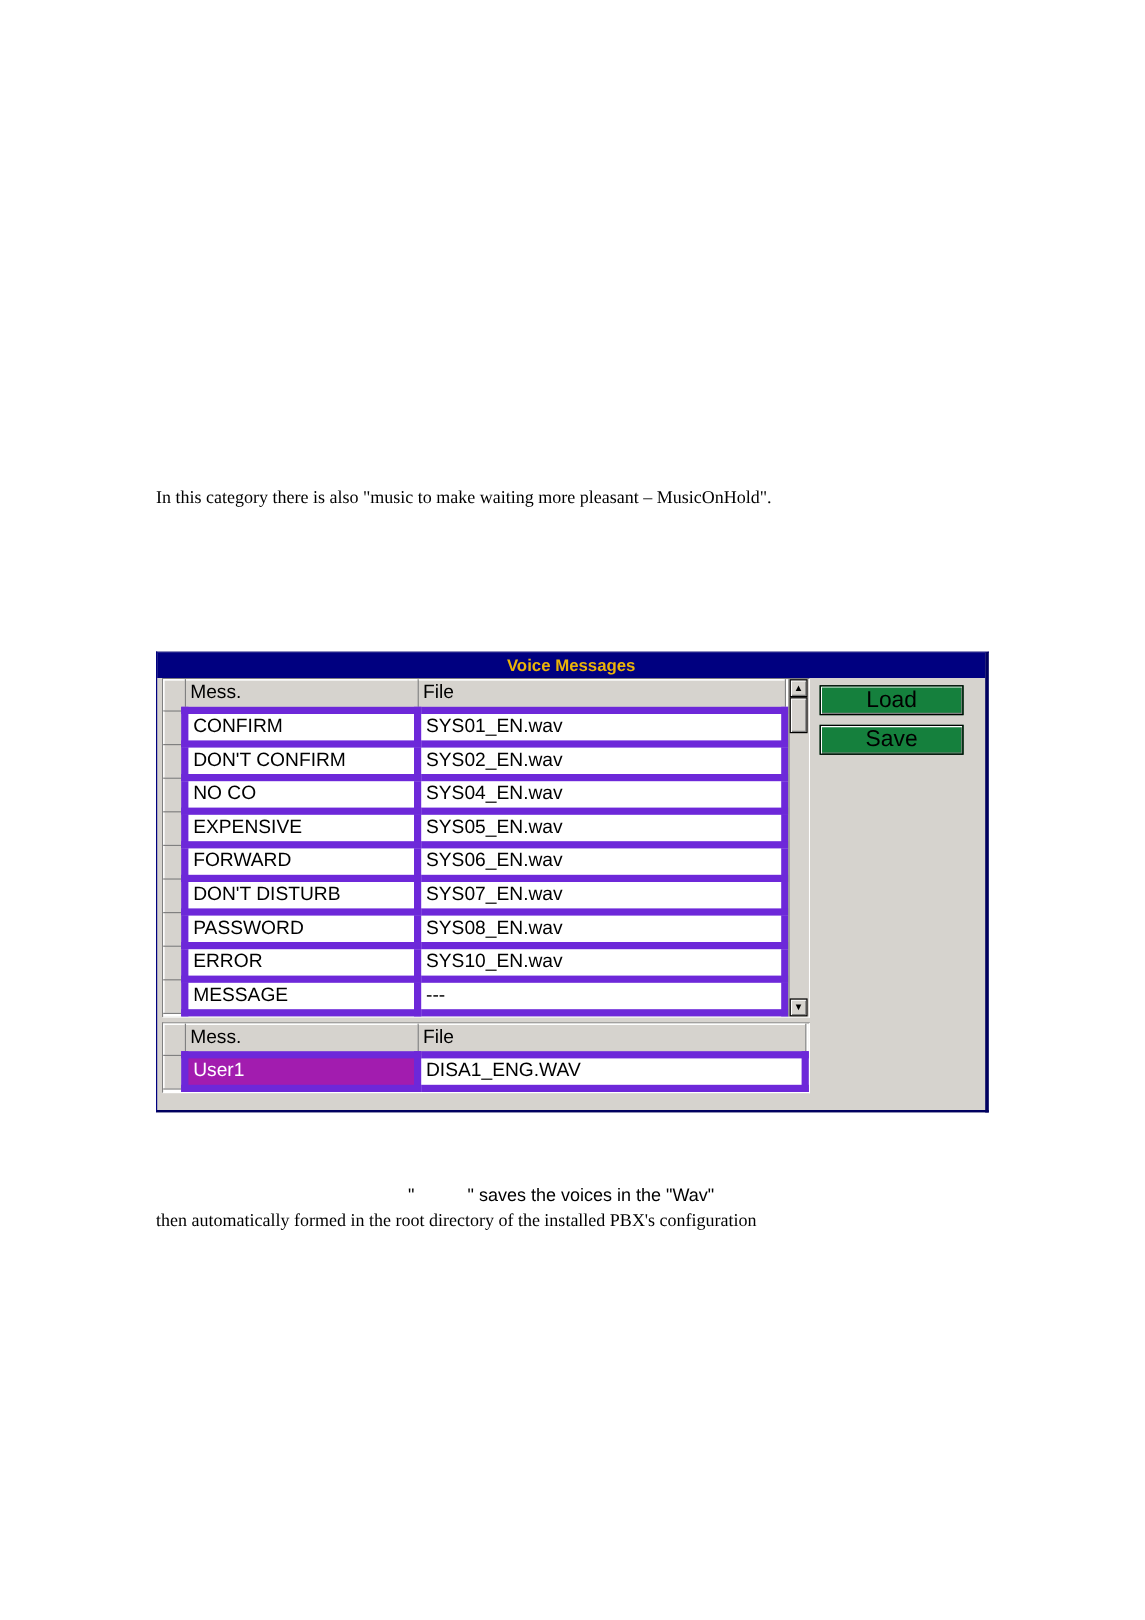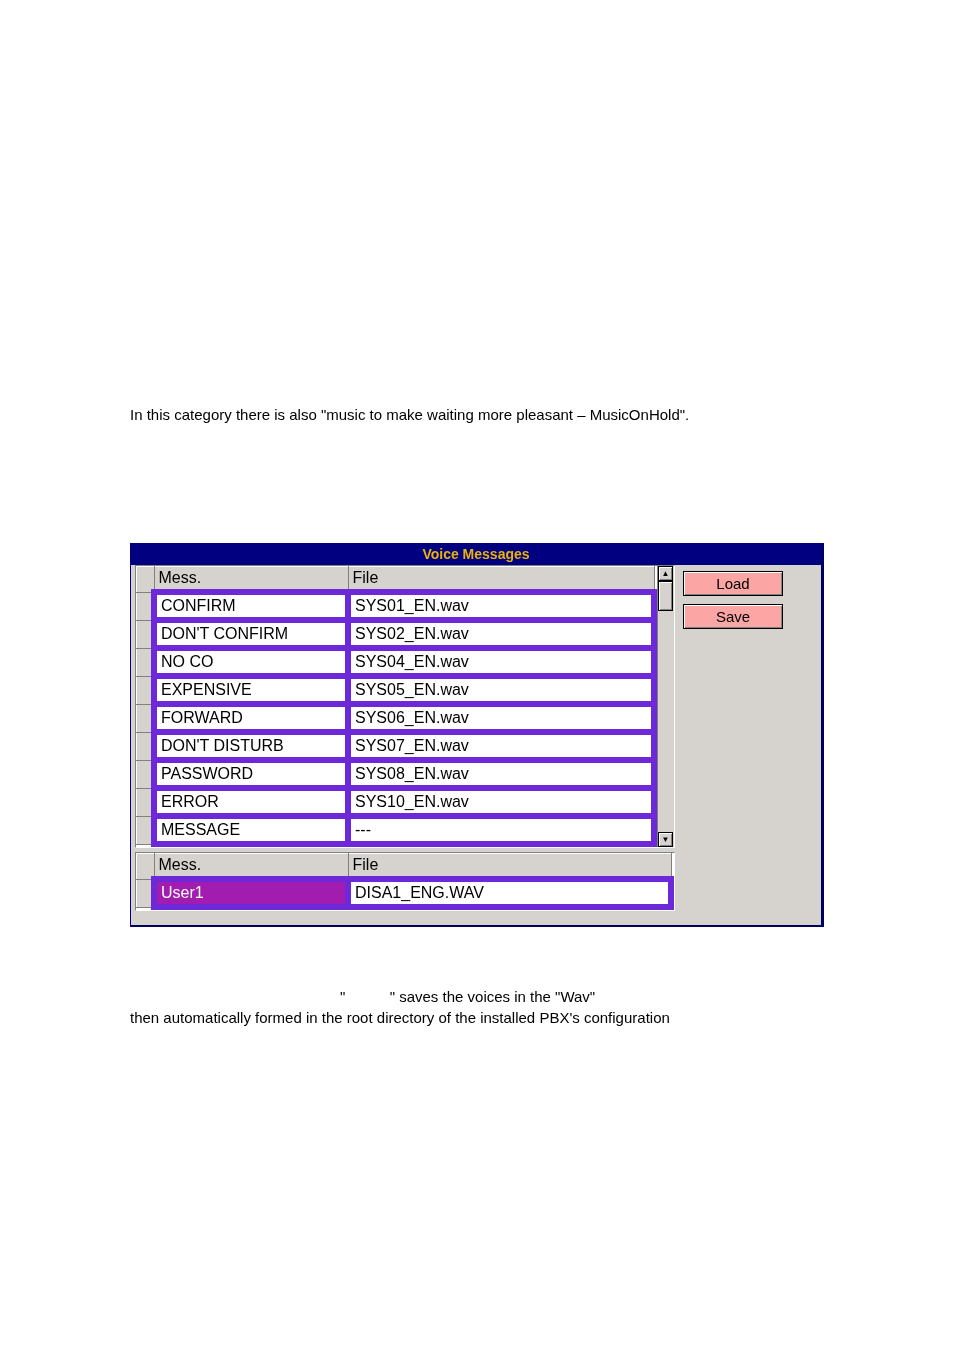--- a/index.html
+++ b/index.html
@@ -12,20 +12,21 @@
   }
   .page {
     width: 954px;
     min-height: 1350px;
     box-sizing: border-box;
     padding: 390px 130px 0 130px;
   }
   .para {
     text-align: justify;
     line-height: 1.35;
+    font-family: Liberation Serif, serif;
   }
   .panel-wrap {
     margin-top: 118px;
   }
   .panel {
     border: 1px solid #000080;
     border-right: 3px solid #000060;
     border-bottom: 2px solid #000060;
     background: #d6d3ce;
     position: relative;
@@ -46,26 +47,26 @@
   .tables-col {
     flex: 1;
   }
   .btn-col {
     width: 130px;
     padding-left: 8px;
     padding-top: 6px;
   }
   .btn {
     display: block;
-    width: 100px;
+    width: 120px;
     height: 25px;
-    background: #fca5a5;
+    background: #15803d;
     border: 1px solid #000;
     box-shadow: inset 1px 1px 0 #fff, inset -1px -1px 0 #808080;
-    font-size: 15px;
+    font-size: 19px;
     margin-bottom: 8px;
     cursor: pointer;
     padding: 0;
   }
   .grid-outer {
     border: 1px solid #808080;
     border-right-color: #fff;
     border-bottom-color: #fff;
     margin-bottom: 4px;
   }

